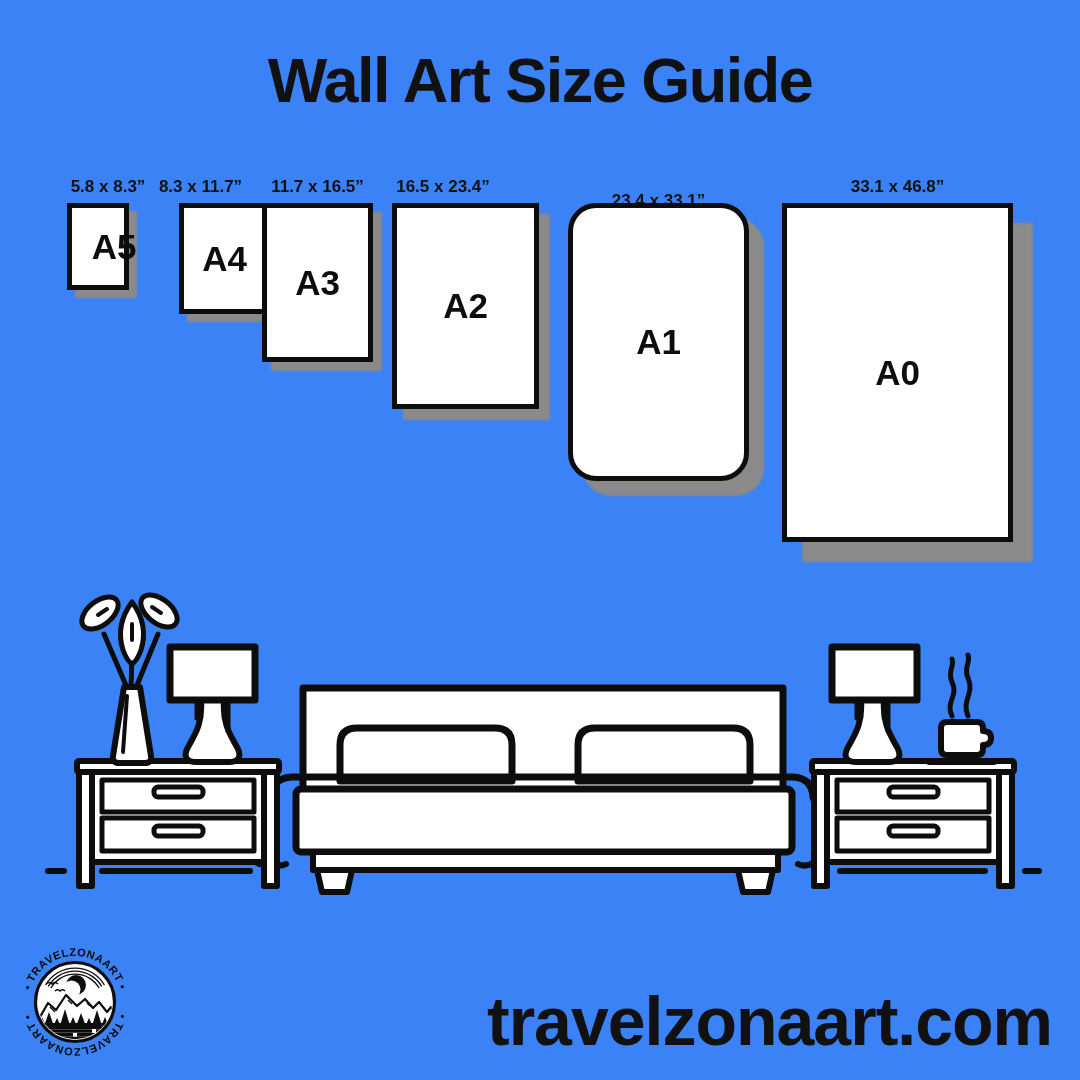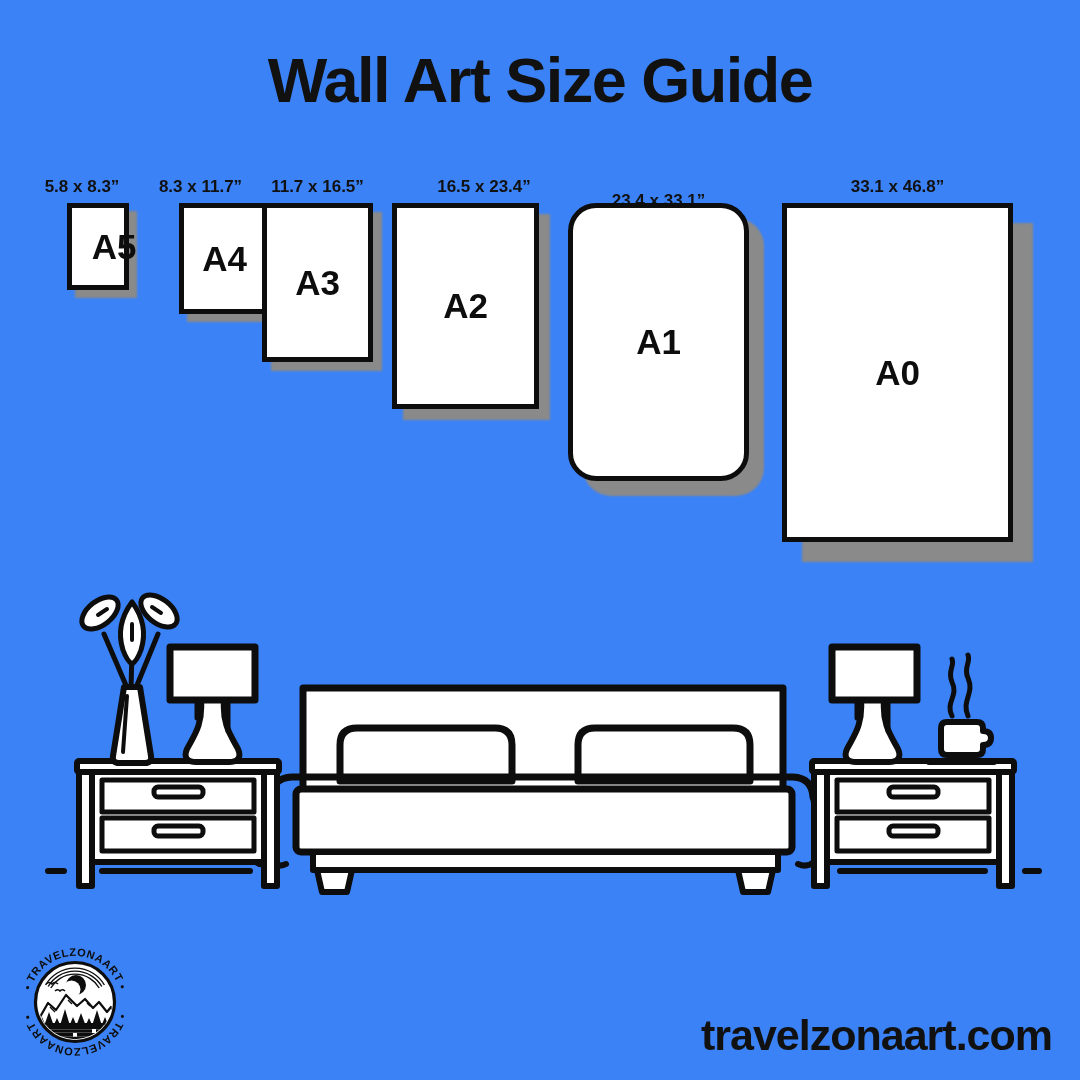--- a/index.html
+++ b/index.html
@@ -19,48 +19,48 @@
   .frame .code{
     font-size:35px;font-weight:700;color:#0d0d0d;letter-spacing:0;
   }
   .dims{
     position:absolute;transform:translateX(-50%);white-space:nowrap;
     font-size:17px;font-weight:700;color:#111111;text-align:center;
   }
   svg{position:absolute;display:block;}
   .footer{
     position:absolute;right:28px;bottom:20px;
-    font-size:43px;font-weight:800;letter-spacing:-1px;color:#111111;
+    font-size:68px;font-weight:800;letter-spacing:-1px;color:#111111;
   }
   .logo-ring-text{
     font-family:"Liberation Sans", sans-serif;font-size:11px;font-weight:bold;
     letter-spacing:0.6px;fill:#0d0d0d;
   }
 </style>
 </head>
 <body>
 
 <div id="canvas">
 
   <div class="title">Wall Art Size Guide</div>
 
   <div>
-      <div class="dims" style="left: 82px; top: 177px;">5.8 x 8.3”</div>
+      <div class="dims" style="left: 108px; top: 177px;">5.8 x 8.3”</div>
       <div class="frame" style="left: 67px; top: 203px; width: 62px; height: 87px; box-shadow: rgb(138, 138, 138) 8px 8px 2px 0px; padding-left: 32px;">
         <span class="code">A5</span>
       </div>
       <div class="dims" style="left: 200.5px; top: 177px;">8.3 x 11.7”</div>
       <div class="frame" style="left: 155px; top: 203px; width: 91px; height: 111px; box-shadow: rgb(138, 138, 138) 8px 8px 2px 0px; margin-left: 24px;">
         <span class="code">A4</span>
       </div>
       <div class="dims" style="left: 317.5px; top: 177px;">11.7 x 16.5”</div>
       <div class="frame" style="left: 262px; top: 203px; width: 111px; height: 159px; box-shadow: rgb(138, 138, 138) 9px 9px 2px 0px;">
         <span class="code">A3</span>
       </div>
-      <div class="dims" style="left: 484px; top: 177px;">16.5 x 23.4”</div>
+      <div class="dims" style="left: 443px; top: 177px;">16.5 x 23.4”</div>
       <div class="frame" style="left: 392px; top: 203px; width: 147px; height: 206px; box-shadow: rgb(138, 138, 138) 11px 11px 2px 0px; align-items: center;">
         <span class="code">A2</span>
       </div>
       <div class="dims" style="left: 658.5px; top: 191px;">23.4 x 33.1”</div>
       <div class="frame" style="left: 568px; top: 203px; width: 181px; height: 278px; box-shadow: rgb(138, 138, 138) 15px 15px 2px 0px; border-radius: 28px;">
         <span class="code">A1</span>
       </div>
       <div class="dims" style="left: 897.5px; top: 177px;">33.1 x 46.8”</div>
       <div class="frame" style="left: 782px; top: 203px; width: 231px; height: 339px; box-shadow: rgb(138, 138, 138) 20px 20px 2px 0px;">
         <span class="code">A0</span>

